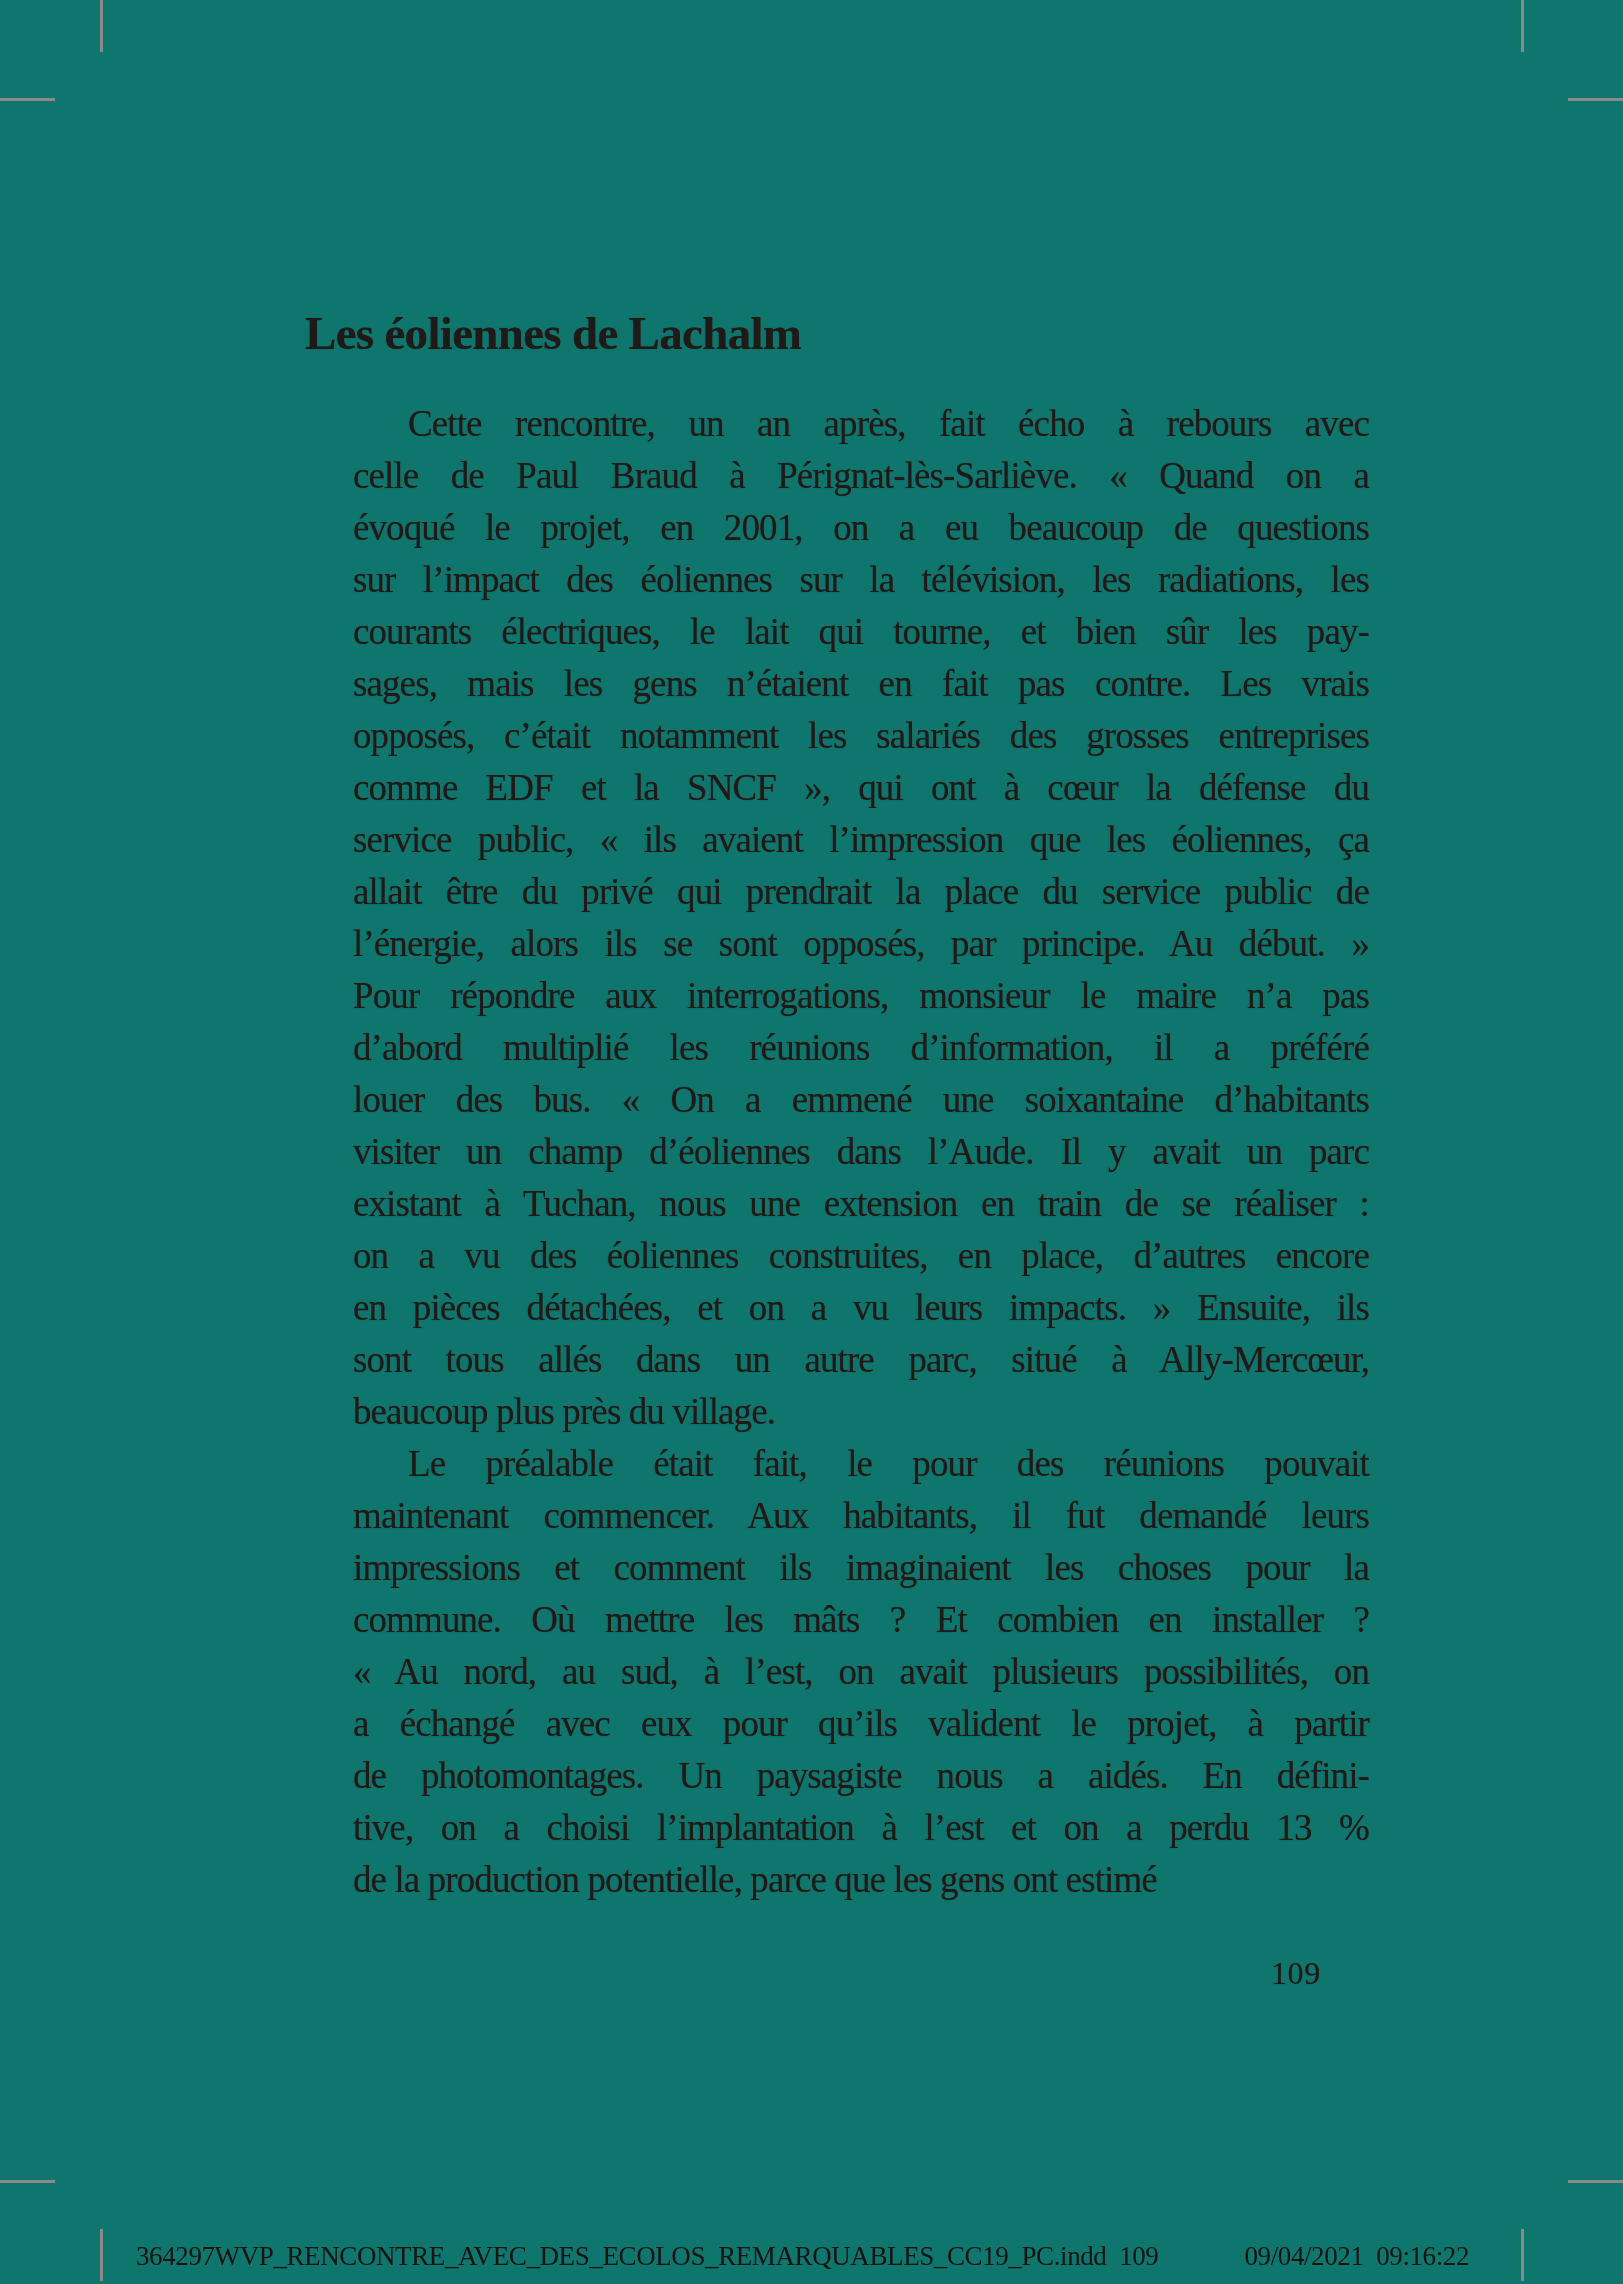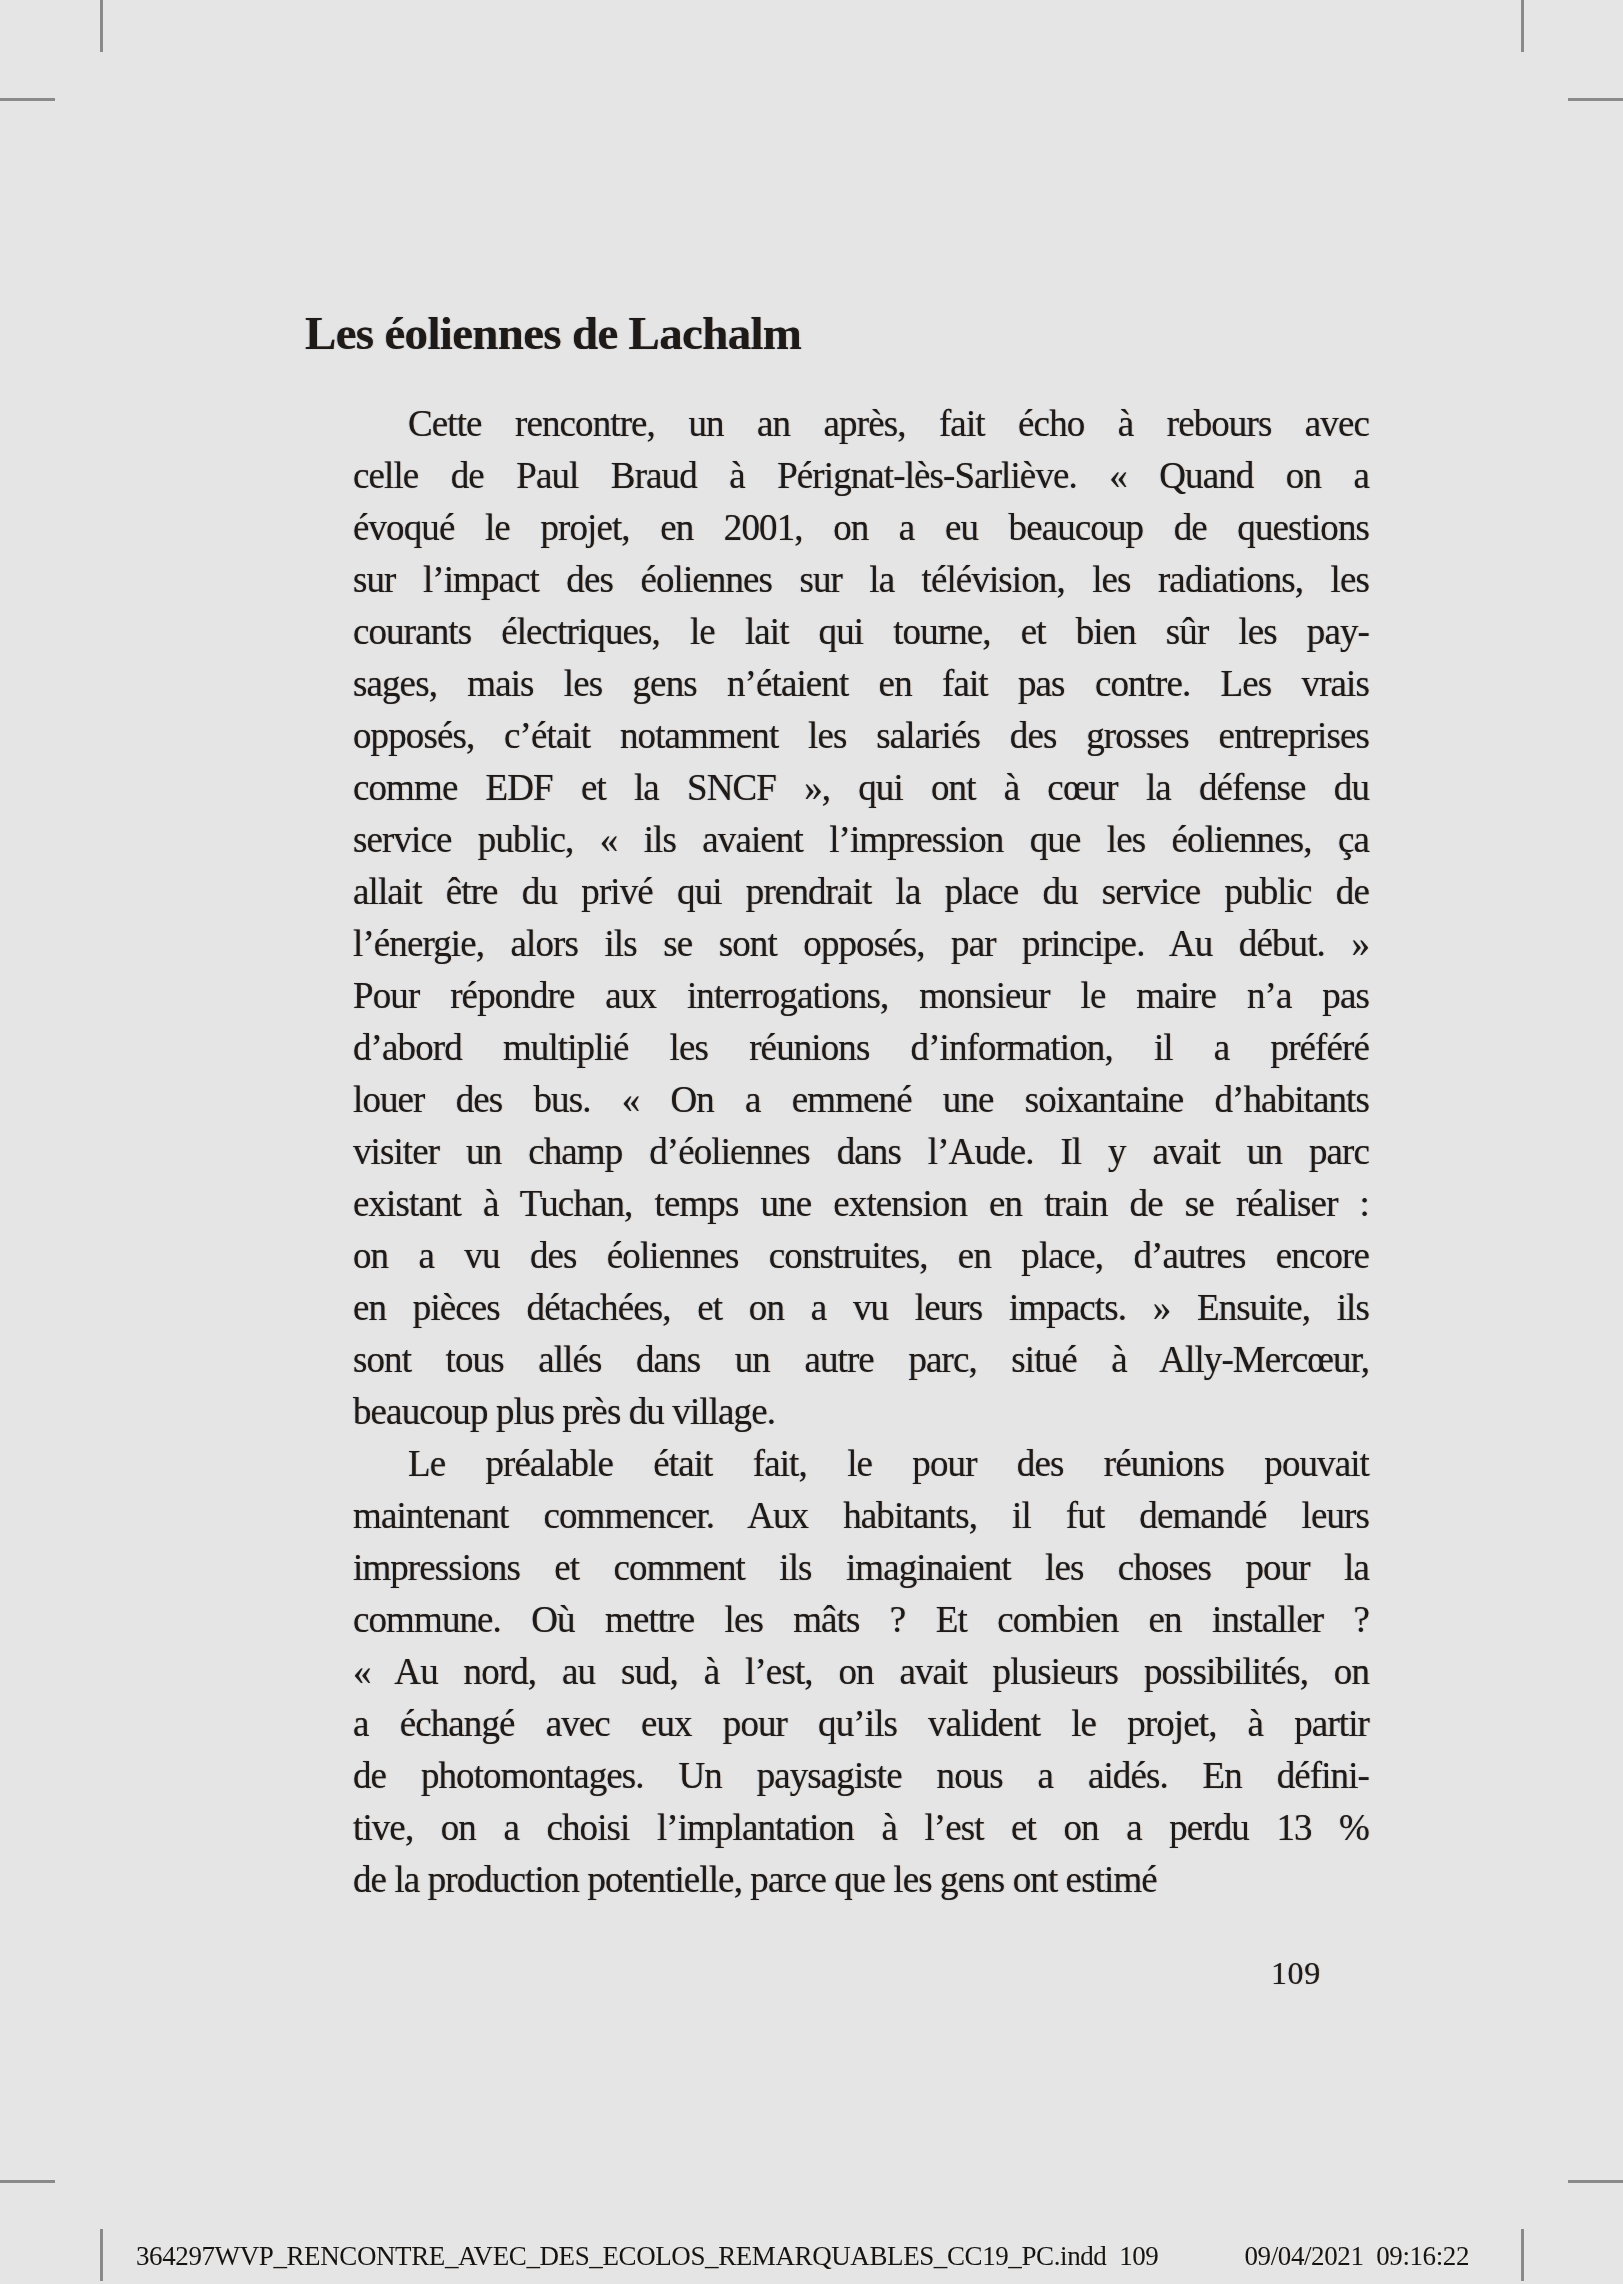--- a/index.html
+++ b/index.html
@@ -1,20 +1,20 @@
 <!DOCTYPE html>
 <html style="font-size:11.8px"><head>
 <meta charset="utf-8">
 <style>
   html, body { margin: 0; padding: 0; background: #ffffff; }
   .page {
     position: relative;
     width: 1623px;
     height: 2284px;
-    background: #e5e5e5;
+    background: #0f766e;
     overflow: hidden;
     font-family: "Liberation Serif", "DejaVu Serif", serif;
     color: #1d1a18;
   }
   
   .mark { position: absolute; background: #8a8a8a; }
   .mark.v { width: 3px; height: 52px; }
   .mark.h { width: 55px; height: 3px; }
   .m-tl-v { left: 100px; top: 0; }
   .m-tl-h { left: 0; top: 98px; }
@@ -110,21 +110,21 @@
       <div class="line">sages, mais les gens n’étaient en fait pas contre. Les vrais</div>
       <div class="line">opposés, c’était notamment les salariés des grosses entreprises</div>
       <div class="line">comme EDF et la SNCF », qui ont à cœur la défense du</div>
       <div class="line">service public, « ils avaient l’impression que les éoliennes, ça</div>
       <div class="line">allait être du privé qui prendrait la place du service public de</div>
       <div class="line">l’énergie, alors ils se sont opposés, par principe. Au début. »</div>
       <div class="line">Pour répondre aux interrogations, monsieur le maire n’a pas</div>
       <div class="line">d’abord multiplié les réunions d’information, il a préféré</div>
       <div class="line">louer des bus. « On a emmené une soixantaine d’habitants</div>
       <div class="line">visiter un champ d’éoliennes dans l’Aude. Il y avait un parc</div>
-      <div class="line">existant à Tuchan, temps une extension en train de se réaliser :</div>
+      <div class="line">existant à Tuchan, nous une extension en train de se réaliser :</div>
       <div class="line">on a vu des éoliennes construites, en place, d’autres encore</div>
       <div class="line">en pièces détachées, et on a vu leurs impacts. » Ensuite, ils</div>
       <div class="line">sont tous allés dans un autre parc, situé à Ally-Mercœur,</div>
       <div class="line para-end">beaucoup plus près du village.</div>
       <div class="line indent">Le préalable était fait, le pour des réunions pouvait</div>
       <div class="line">maintenant commencer. Aux habitants, il fut demandé leurs</div>
       <div class="line">impressions et comment ils imaginaient les choses pour la</div>
       <div class="line">commune. Où mettre les mâts ? Et combien en installer ?</div>
       <div class="line">« Au nord, au sud, à l’est, on avait plusieurs possibilités, on</div>
       <div class="line">a échangé avec eux pour qu’ils valident le projet, à partir</div>

